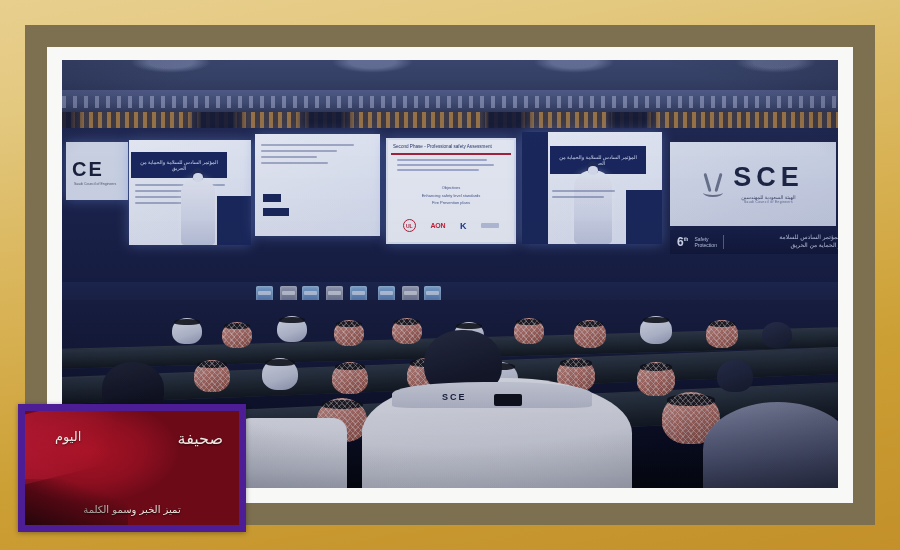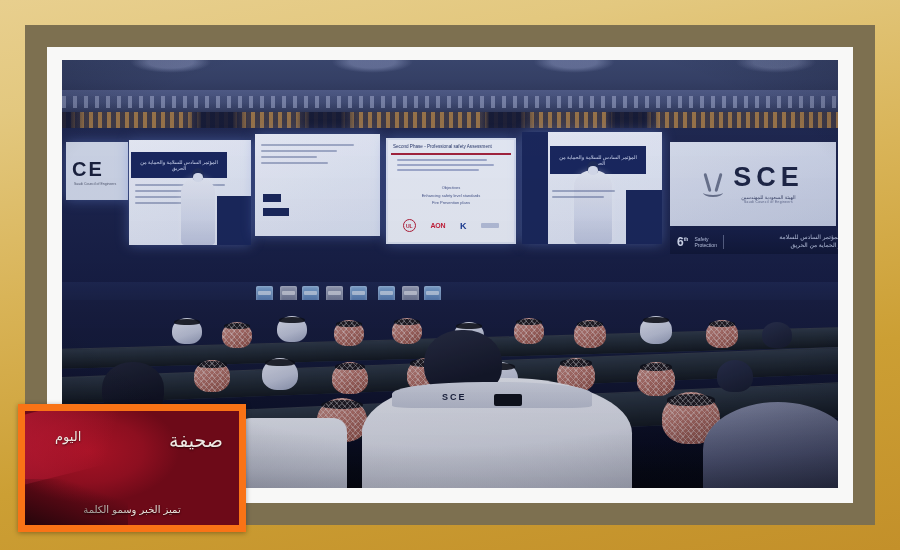--- a/index.html
+++ b/index.html
@@ -307,21 +307,21 @@
   }
   .bluecast{
     position:absolute;inset:0;pointer-events:none;
     background:linear-gradient(180deg, rgba(40,70,160,.10) 0%, rgba(10,16,50,.18) 100%);
     mix-blend-mode:multiply;
   }
 
   
   .wm{
     position:absolute;left:18px;top:404px;width:228px;height:128px;
-    background:#f97316;padding:7px;box-sizing:border-box;
+    background:#4c1d95;padding:7px;box-sizing:border-box;
     box-shadow:0 1px 5px rgba(0,0,0,.35);
   }
   .wm-inner{
     position:relative;width:100%;height:100%;overflow:hidden;
     background:
       radial-gradient(ellipse 120px 70px at 30% 35%, #a51225 0%, #8d0f20 45%, #6d0a18 75%),
       linear-gradient(135deg,#7d0c1c 0%,#5e0714 55%,#3a0510 100%);
   }
   .wm-inner:before{
     content:"";position:absolute;left:-10%;top:-8%;width:70%;height:60%;
@@ -335,21 +335,21 @@
   .wm-main{
     position:absolute;left:0;right:0;top:12px;text-align:center;
     font-family:"DejaVu Sans", sans-serif;
     font-size:40px;font-weight:700;color:#f2eee9;
     text-shadow:0 1px 0 #8d8a86, 0 2px 3px rgba(0,0,0,.7);
     direction:rtl;line-height:1;
   }
   .wm-small{
     position:absolute;right:16px;top:18px;
     font-family:"DejaVu Sans", sans-serif;
-    font-size:19px;color:#efe9e3;direction:rtl;
+    font-size:16px;color:#efe9e3;direction:rtl;
     text-shadow:0 1px 2px rgba(0,0,0,.6);
   }
   .wm-top{
     position:absolute;left:30px;top:18px;
     font-family:"DejaVu Sans", sans-serif;
     font-size:13px;color:#efe9e3;direction:rtl;
     text-shadow:0 1px 2px rgba(0,0,0,.6);
   }
   .wm-tag{
     position:absolute;left:0;right:0;bottom:10px;text-align:center;

